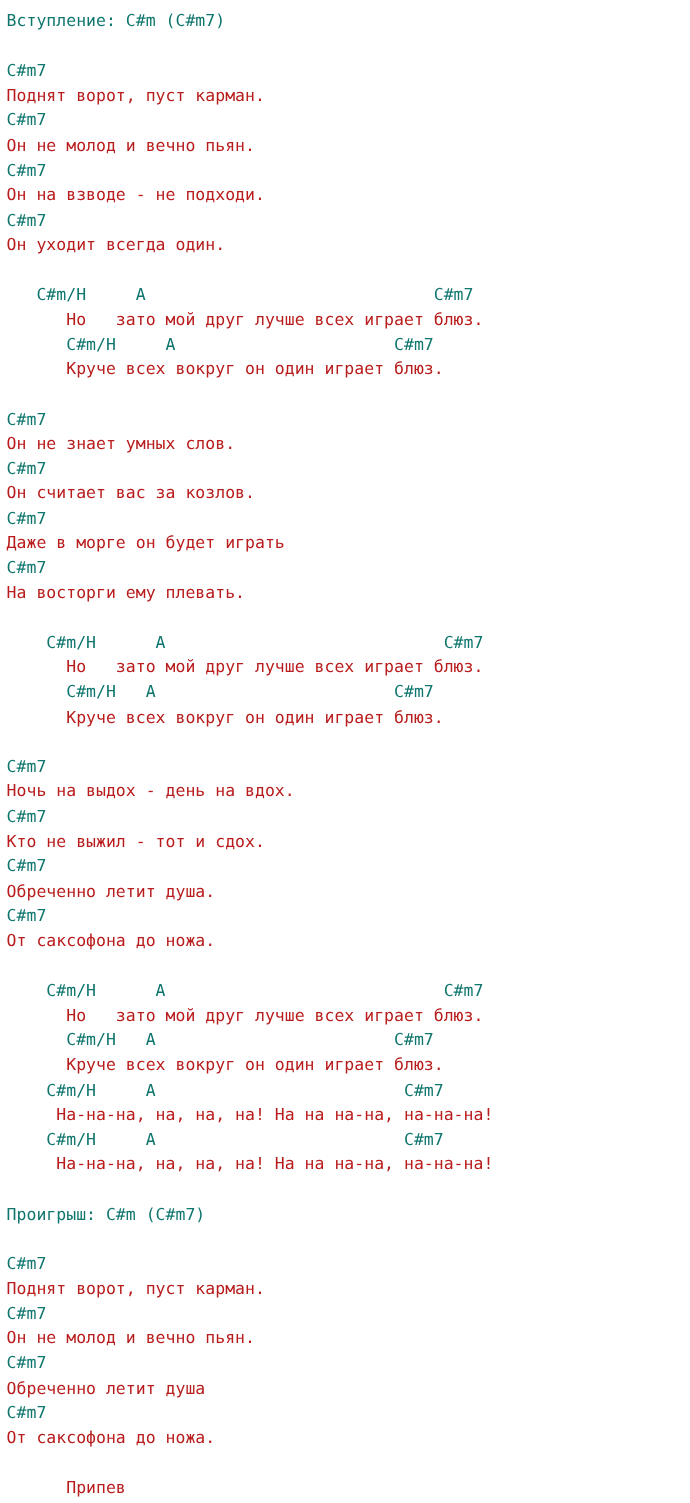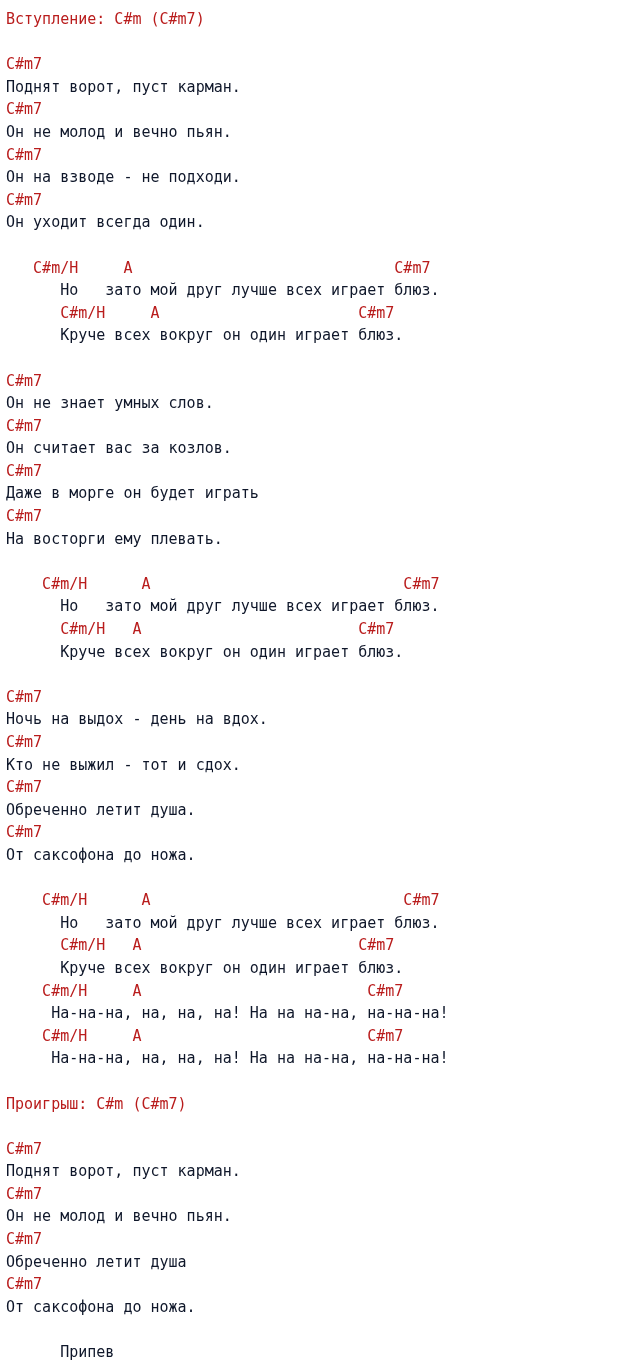--- a/index.html
+++ b/index.html
@@ -22,22 +22,22 @@
     letter-spacing: 0px;
   }
   .line {
     white-space: pre;
     min-height: 22.6px;
   }
   .blank {
     height: 22.6px;
   }
   .chord {
-    color: #b91c1c;
+    color: #0f766e;
   }
   .lyric {
-    color: #0f172a;
+    color: #b91c1c;
   }
 </style>
 </head>
 <body>
 
 <div id="song"><div class="line chord">Вступление: C#m (C#m7)</div><div class="blank"></div><div class="line chord">C#m7</div><div class="line lyric">Поднят ворот, пуст карман.</div><div class="line chord">C#m7</div><div class="line lyric">Он не молод и вечно пьян.</div><div class="line chord">C#m7</div><div class="line lyric">Он на взводе - не подходи.</div><div class="line chord">C#m7</div><div class="line lyric">Он уходит всегда один.</div><div class="blank"></div><div class="line chord">   C#m/H     A                             C#m7</div><div class="line lyric">      Но   зато мой друг лучше всех играет блюз.</div><div class="line chord">      C#m/H     A                      C#m7</div><div class="line lyric">      Круче всех вокруг он один играет блюз.</div><div class="blank"></div><div class="line chord">C#m7</div><div class="line lyric">Он не знает умных слов.</div><div class="line chord">C#m7</div><div class="line lyric">Он считает вас за козлов.</div><div class="line chord">C#m7</div><div class="line lyric">Даже в морге он будет играть</div><div class="line chord">C#m7</div><div class="line lyric">На восторги ему плевать.</div><div class="blank"></div><div class="line chord">    C#m/H      A                            C#m7</div><div class="line lyric">      Но   зато мой друг лучше всех играет блюз.</div><div class="line chord">      C#m/H   A                        C#m7</div><div class="line lyric">      Круче всех вокруг он один играет блюз.</div><div class="blank"></div><div class="line chord">C#m7</div><div class="line lyric">Ночь на выдох - день на вдох.</div><div class="line chord">C#m7</div><div class="line lyric">Кто не выжил - тот и сдох.</div><div class="line chord">C#m7</div><div class="line lyric">Обреченно летит душа.</div><div class="line chord">C#m7</div><div class="line lyric">От саксофона до ножа.</div><div class="blank"></div><div class="line chord">    C#m/H      A                            C#m7</div><div class="line lyric">      Но   зато мой друг лучше всех играет блюз.</div><div class="line chord">      C#m/H   A                        C#m7</div><div class="line lyric">      Круче всех вокруг он один играет блюз.</div><div class="line chord">    C#m/H     A                         C#m7</div><div class="line lyric">     На-на-на, на, на, на! На на на-на, на-на-на!</div><div class="line chord">    C#m/H     A                         C#m7</div><div class="line lyric">     На-на-на, на, на, на! На на на-на, на-на-на!</div><div class="blank"></div><div class="line chord">Проигрыш: C#m (C#m7)</div><div class="blank"></div><div class="line chord">C#m7</div><div class="line lyric">Поднят ворот, пуст карман.</div><div class="line chord">C#m7</div><div class="line lyric">Он не молод и вечно пьян.</div><div class="line chord">C#m7</div><div class="line lyric">Обреченно летит душа</div><div class="line chord">C#m7</div><div class="line lyric">От саксофона до ножа.</div><div class="blank"></div><div class="line lyric">      Припев</div></div>
 
 </body></html>

